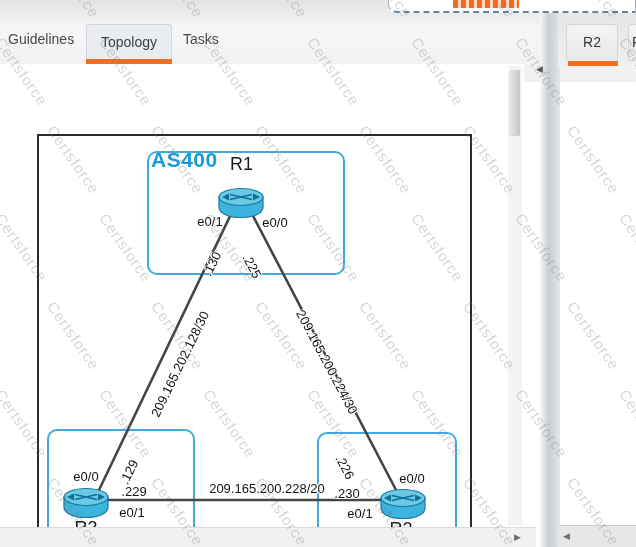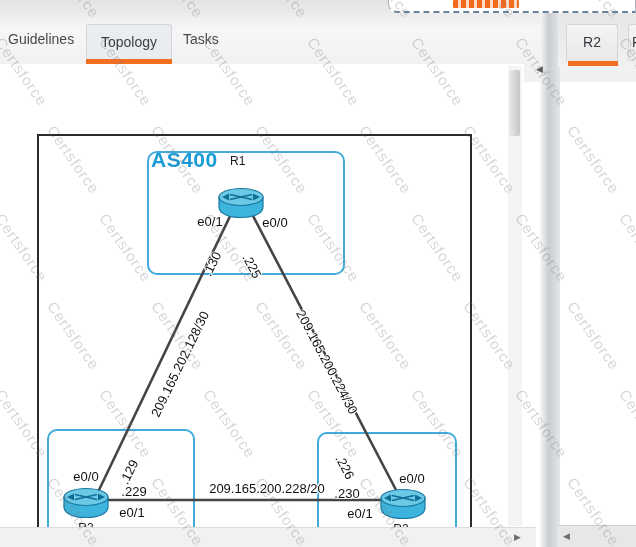--- a/index.html
+++ b/index.html
@@ -24,21 +24,21 @@
   .clipped-orange { position:absolute; left:64px; bottom:3px; width:66px; height:8px;
            background:repeating-linear-gradient(90deg,#f26b1d 0 5px, rgba(242,107,29,.25) 5px 8px);
            border-radius:1px; overflow:hidden; }
 
   
   .page { position:absolute; left:0; top:64px; width:524px; height:463px; background:#fff; }
   .topo-frame { position:absolute; left:37px; top:70px; width:435px; height:447px;
                 border:2px solid #2a2a2a; background:#fff; }
   .as-box { position:absolute; border:2px solid #41aadc; border-radius:10px; background:transparent; }
   .as-label { position:absolute; font-size:21px; font-weight:bold; color:#189bd7; letter-spacing:.5px; }
-  .rt-label { position:absolute; font-size:12px; color:#1b1b1b; }
+  .rt-label { position:absolute; font-size:18px; color:#1b1b1b; }
   .lbl { position:absolute; font-size:13px; color:#111; white-space:nowrap;
          text-shadow:1px 0 0 #fff,-1px 0 0 #fff,0 1px 0 #fff,0 -1px 0 #fff,
                      1px 1px 0 #fff,-1px -1px 0 #fff; }
   .ctr { transform:translate(-50%,-50%); }
   .rotL { transform:translate(-50%,-50%) rotate(-64deg); }
   .rotR { transform:translate(-50%,-50%) rotate(62deg); }
   .lines { position:absolute; left:0; top:0; }
   .router { position:absolute; width:50px; height:33px; }
 
   

